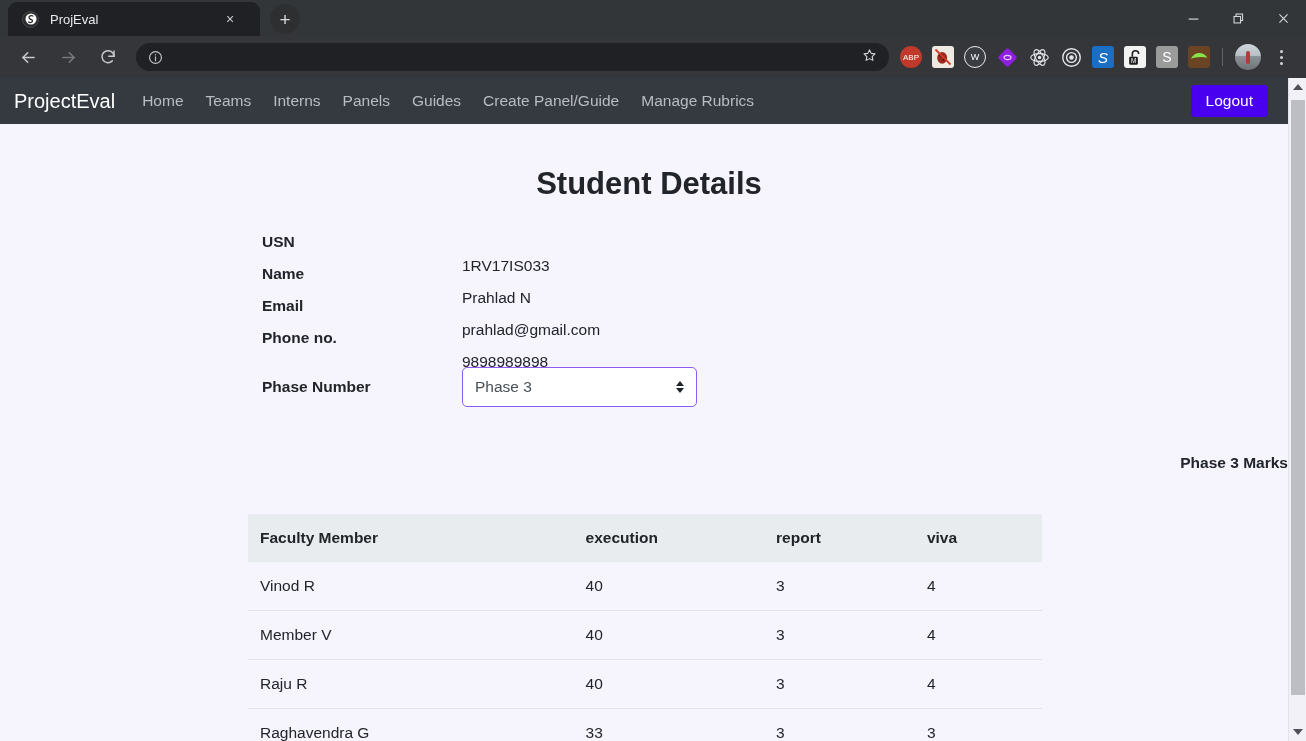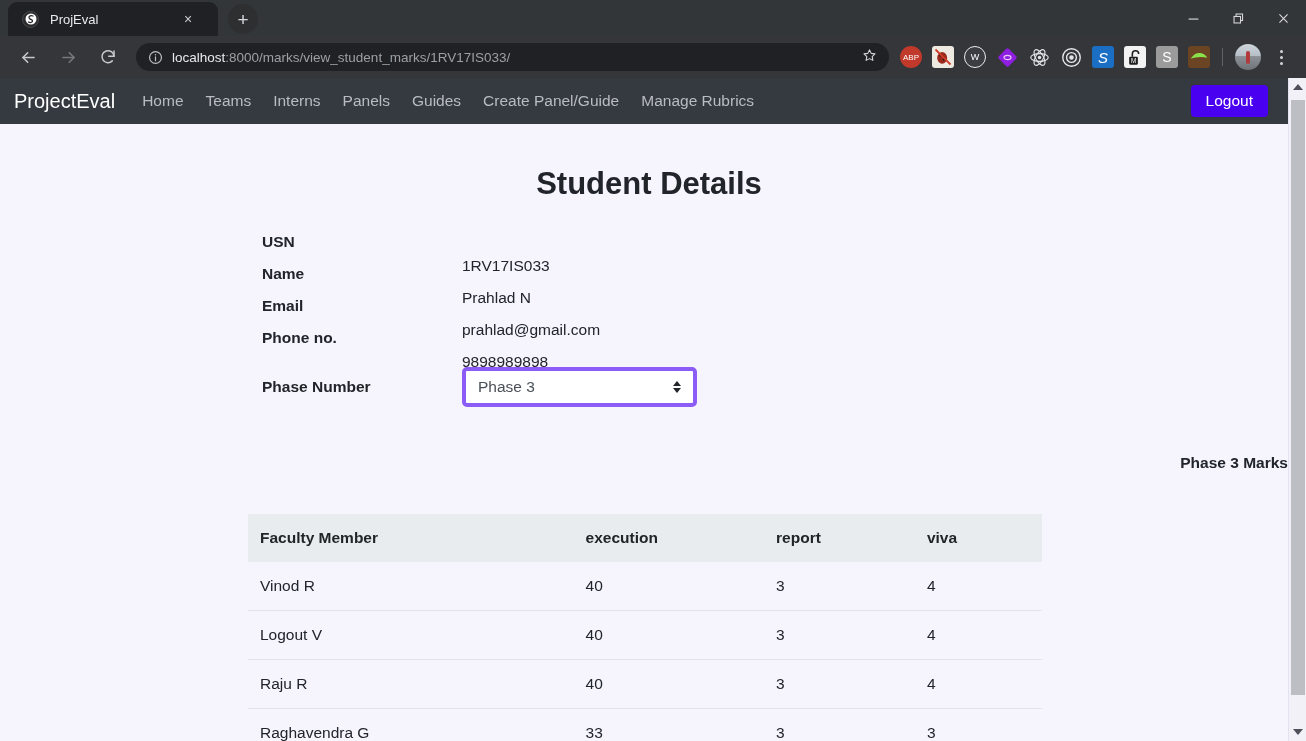--- a/index.html
+++ b/index.html
@@ -13,21 +13,21 @@
 
   
   .browser { width: 1306px; height: 741px; position: relative; }
 
   .tabstrip {
     height: 36px; background: #323639;
     display: flex; align-items: flex-end;
     position: relative;
   }
   .tab {
-    width: 210px; height: 34px;
+    width: 252px; height: 34px;
     background: #202124;
     border-radius: 9px 9px 0 0;
     display: flex; align-items: center;
     padding: 0 20px 0 14px;
     margin-left: 8px;
     position: relative;
   }
   .tab-favicon {
     width: 17px; height: 17px; border-radius: 50%;
     background: #2b2b2e;
@@ -138,21 +138,21 @@
 
   .details { margin: 24px 0 0 0; padding-left: 262px; }
   .detail-row { display: flex; align-items: center; height: 32px; }
   .detail-label { width: 200px; font-weight: bold; font-size: 15.5px; color: #212529; }
   .detail-value { font-size: 15.5px; color: #212529; margin-top: 47px; }
 
   .phase-row { display: flex; align-items: center; margin-top: 13px; padding-left: 262px; }
   .phase-label { width: 200px; font-weight: bold; font-size: 15.5px; color: #212529; }
   .phase-select {
     width: 235px; height: 40px;
-    border: 4px solid #8b5cf6; border-radius: 5px;
+    border: 1px solid #8b5cf6; border-radius: 5px;
     background: #ffffff; color: #495057; font-size: 15.5px;
     display: flex; align-items: center; padding: 0 12px;
     position: relative;
   }
   .phase-select .sel-caret {
     position: absolute; right: 12px; top: 50%; transform: translateY(-50%);
     display: flex; flex-direction: column; align-items: center; gap: 2px;
   }
   .phase-select .sel-caret i { display:block; width:0; height:0; border-left:4px solid transparent; border-right:4px solid transparent; }
   .phase-select .sel-caret i.up { border-bottom: 5px solid #212529; }
@@ -258,21 +258,20 @@
     </div>
 
     <div class="omnibox">
       <span class="omni-info">
         <svg width="15" height="15" viewBox="0 0 24 24" fill="none" stroke="#bdc1c6" stroke-width="1.9">
           <circle cx="12" cy="12" r="9.5"></circle>
             <path d="M12 11v6" stroke-linecap="round"></path>
             <circle cx="12" cy="7.6" r="1.1" fill="#bdc1c6" stroke="none"></circle>
         </svg>
       </span>
-      <span class="omni-url"><b>localhost</b><span>:8000/marks/view_student_marks/1RV17IS033/</span></span>
       <span class="omni-star">
         <svg width="15" height="15" viewBox="0 0 24 24" fill="none" stroke="#d2d5d9" stroke-width="1.8" stroke-linejoin="round">
           <path d="M12 3l2.7 5.6 6.1.8-4.5 4.3 1.1 6.1L12 17l-5.4 2.8 1.1-6.1L3.2 9.4l6.1-.8z"></path>
         </svg>
       </span>
     </div>
 
     <div class="exts">
       <div class="ext" style="background:#c0392b;border-radius:50%;font-size:8px;">ABP</div>
       <div class="ext" style="background:#eeeae2;">
@@ -393,21 +392,21 @@
             </tr>
           </thead>
           <tbody>
             <tr>
               <td>Vinod R</td>
               <td>40</td>
               <td>3</td>
               <td>4</td>
             </tr>
             <tr>
-              <td>Logout V</td>
+              <td>Member V</td>
               <td>40</td>
               <td>3</td>
               <td>4</td>
             </tr>
             <tr>
               <td>Raju R</td>
               <td>40</td>
               <td>3</td>
               <td>4</td>
             </tr>

